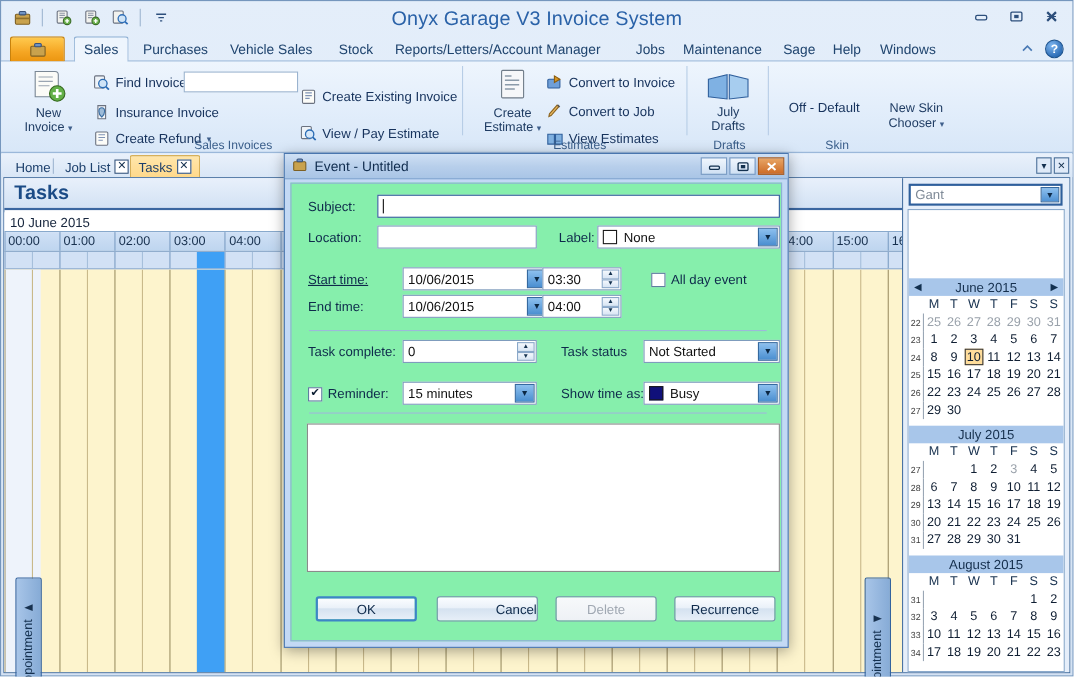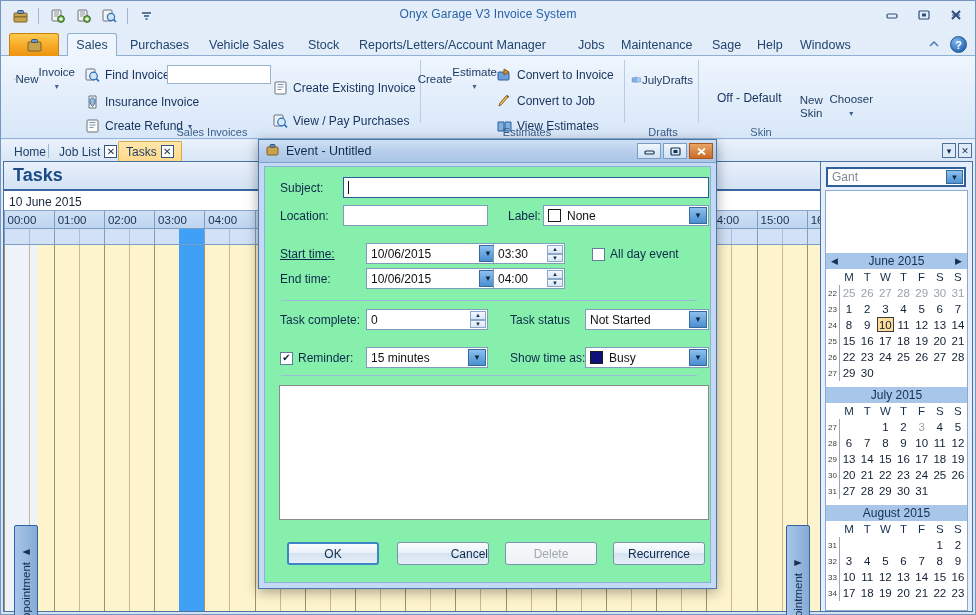--- a/index.html
+++ b/index.html
@@ -22,21 +22,21 @@
 
   
   .titlebar {
     position: absolute; left:0; top:0; width:100%; height:32px;
   }
   .qat { position:absolute; left:8px; top:4px; display:flex; align-items:center; gap:4px; }
   .qat .sep { width:1px; height:16px; background:#9fb6d1; margin:0 3px; }
   .qat-btn { width:22px; height:22px; display:flex; align-items:center; justify-content:center; }
   .apptitle {
     position:absolute; left:0; top:6px; width:100%; text-align:center;
-    color:#2a62a8; font-size:12px; letter-spacing:.1px;
+    color:#2a62a8; font-size:18px; letter-spacing:.1px;
   }
   .wincontrols { position:absolute; right:8px; top:5px; display:flex; gap:10px; align-items:center; }
   .wb { width:22px; height:18px; display:flex; align-items:center; justify-content:center; color:#2d4f7c; }
 
   
   .ribbon-tabs {
     position:absolute; left:0; top:32px; width:100%; height:23px;
     border-bottom:1px solid #8fb0d4;
   }
   .tab-office {
@@ -70,22 +70,22 @@
     background: linear-gradient(180deg,#eef5fd 0%, #e3eefb 50%, #d8e7f8 100%);
     border-bottom:1px solid #94b3d6;
   }
   .rgroup { position:absolute; top:0; height:83px; }
   .rgroup .glabel {
     position:absolute; bottom:1px; width:100%; text-align:center;
     font-size:11px; color:#3a5e8a;
   }
   .rgroup .vsep { position:absolute; right:0; top:4px; bottom:16px; width:1px; background:#b7cde6; }
   .bigbtn {
-    position:absolute; display:flex; align-items:center;
-    width:62px; text-align:center; font-size:11.5px; line-height:13px; color:#1f3c63;justify-content:flex-end;
+    position:absolute; display:flex; flex-direction:column; align-items:center;
+    width:62px; text-align:center; font-size:11.5px; line-height:13px; color:#1f3c63;
   }
   .smallitem {
     position:absolute; display:flex; align-items:center; gap:5px;
     font-size:12px; color:#16325c; white-space:nowrap;
   }
   .ribbon-input {
     position:absolute; background:#fff; border:1px solid #9ab3cf;
     height:19px;
   }
   .caret { font-size:8px; color:#40608c; }
@@ -457,21 +457,21 @@
           </svg>
         <span>Create Existing Invoice</span>
       </div>
 
       <div class="smallitem" style="left:270px;top:58px;">
         <svg width="15" height="14" viewBox="0 0 15 14">
             <rect x="1" y="1" width="9" height="11" rx="1" fill="#eef3f8" stroke="#6b7280"></rect>
             <circle cx="8.5" cy="8" r="3.8" fill="#d6e7f8" stroke="#2b6cb4" stroke-width="1.2"></circle>
             <path d="M11.2 10.7L14 13.4" stroke="#2b6cb4" stroke-width="1.6"></path>
           </svg>
-        <span>View / Pay Purchases</span>
+        <span>View / Pay Estimate</span>
       </div>
 
       <div class="glabel" style="left:0;width:418px;">Sales Invoices</div>
       <div class="vsep"></div>
     </div>
 
     <div class="rgroup" style="left:428px;width:196px;">
       <div class="bigbtn" style="left:6px;top:5px;">
         <svg width="34" height="36" viewBox="0 0 34 36">
             <rect x="7" y="3" width="20" height="25" rx="1" fill="#f6f7f9" stroke="#6f7b88"></rect>

